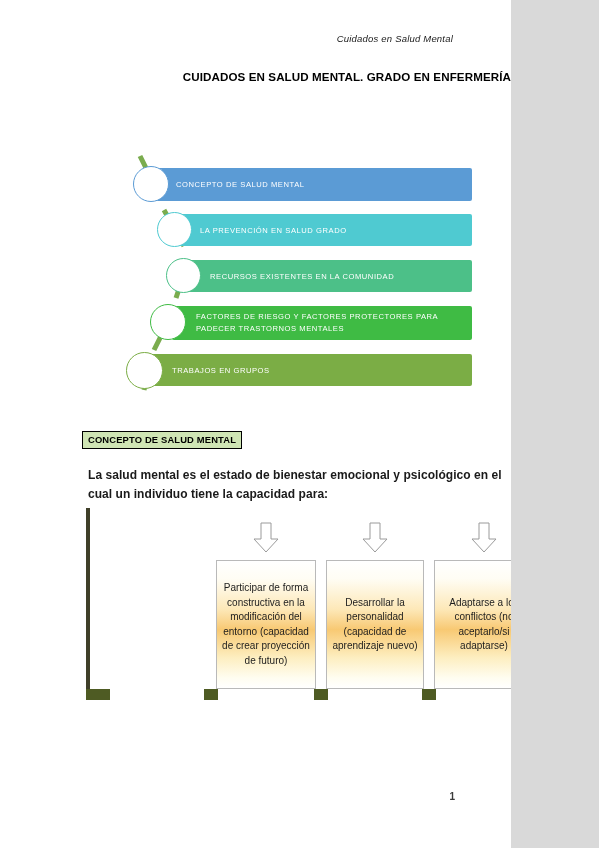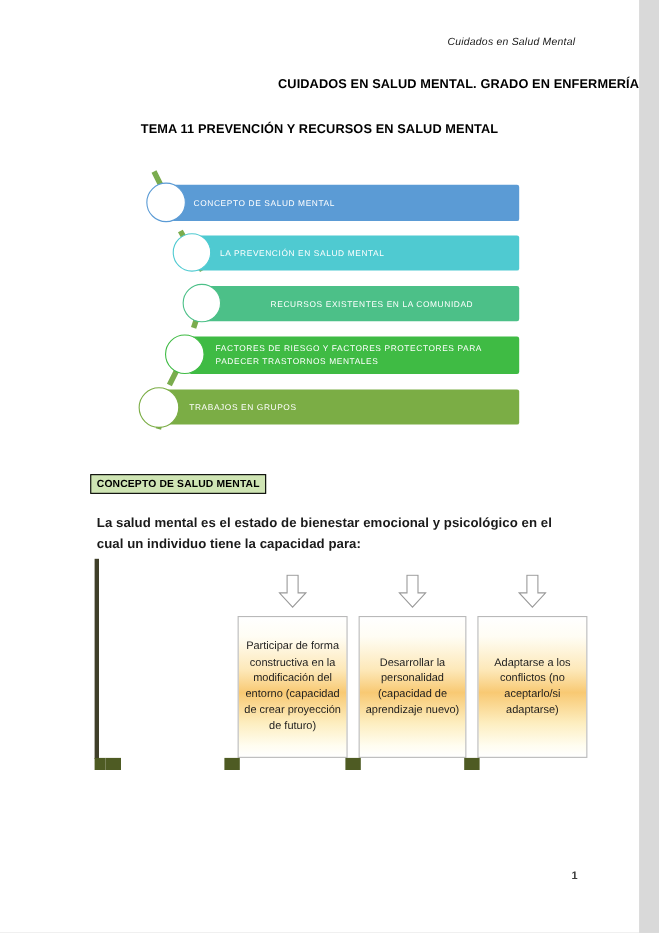--- a/index.html
+++ b/index.html
@@ -5,21 +5,21 @@
   html, body {
     margin: 0;
     padding: 0;
     background: #d9d9d9;
   }
   body {
     font-family: "Liberation Sans", sans-serif;
   }
   .page {
     position: relative;
-    width: 581px;
+    width: 511px;
     height: 848px;
     background: #ffffff;
     overflow: hidden;
   }
 
   
   .running-header {
     position: absolute;
     top: 33px;
     right: 58px;
@@ -179,43 +179,42 @@
 </style>
 </head>
 <body>
 
 <div class="page">
 
   <div class="running-header">Cuidados en Salud Mental</div>
 
   <div class="doc-title t1">CUIDADOS EN SALUD MENTAL. GRADO EN ENFERMERÍA</div>
 
-  <div class="doc-title t2">TEMA 11 PREVENCIÓN Y RECURSOS EN SALUD MENTAL</div>
 
   <div class="banner-diagram">
     <svg width="400" height="250" style="position:absolute;left:0;top:0;">
       <path d="M 52 6 L 70 42 M 76 60 L 96 96 M 100 112 L 88 148 M 84 164 L 66 200 M 62 216 L 56 240" stroke="#7aac4e" stroke-width="5" fill="none"></path>
     </svg>
 
     <div class="banner-row" style="top:16px;">
       <div class="banner-bar" style="left:62px;top:2px;width:322px;height:33px;background:#5B9BD5;"></div>
       <div class="banner-circle" style="left:45px;top:0px;width:36px;height:36px;border:1.5px solid #5B9BD5;"></div>
       <div class="banner-label" style="left:88px;top:13px;width:290px;">CONCEPTO DE SALUD MENTAL</div>
     </div>
 
     <div class="banner-row" style="top:62px;">
       <div class="banner-bar" style="left:86px;top:2px;width:298px;height:32px;background:#4FCAD1;"></div>
       <div class="banner-circle" style="left:69px;top:0px;width:35px;height:35px;border:1.5px solid #4FCAD1;"></div>
-      <div class="banner-label" style="left:112px;top:13px;width:265px;">LA PREVENCIÓN EN SALUD MENTAL</div>
+      <div class="banner-label" style="left:112px;top:13px;width:265px;">LA PREVENCIÓN EN SALUD GRADO</div>
     </div>
 
     <div class="banner-row" style="top:108px;">
       <div class="banner-bar" style="left:98px;top:2px;width:286px;height:32px;background:#4CC088;"></div>
       <div class="banner-circle" style="left:78px;top:0px;width:35px;height:35px;border:1.5px solid #4CC088;"></div>
-      <div class="banner-label" style="left:122px;top:13px;width:255px;margin-left:36px;">RECURSOS EXISTENTES EN LA COMUNIDAD</div>
+      <div class="banner-label" style="left:122px;top:13px;width:255px;">RECURSOS EXISTENTES EN LA COMUNIDAD</div>
     </div>
 
     <div class="banner-row" style="top:154px;">
       <div class="banner-bar" style="left:84px;top:2px;width:300px;height:34px;background:#3FBB44;"></div>
       <div class="banner-circle" style="left:62px;top:0px;width:36px;height:36px;border:1.5px solid #3FBB44;"></div>
       <div class="banner-label" style="left:108px;top:7px;width:262px;">FACTORES DE RIESGO Y FACTORES PROTECTORES PARA PADECER TRASTORNOS MENTALES</div>
     </div>
 
     <div class="banner-row" style="top:202px;">
       <div class="banner-bar" style="left:60px;top:2px;width:324px;height:32px;background:#7BAD45;"></div>

